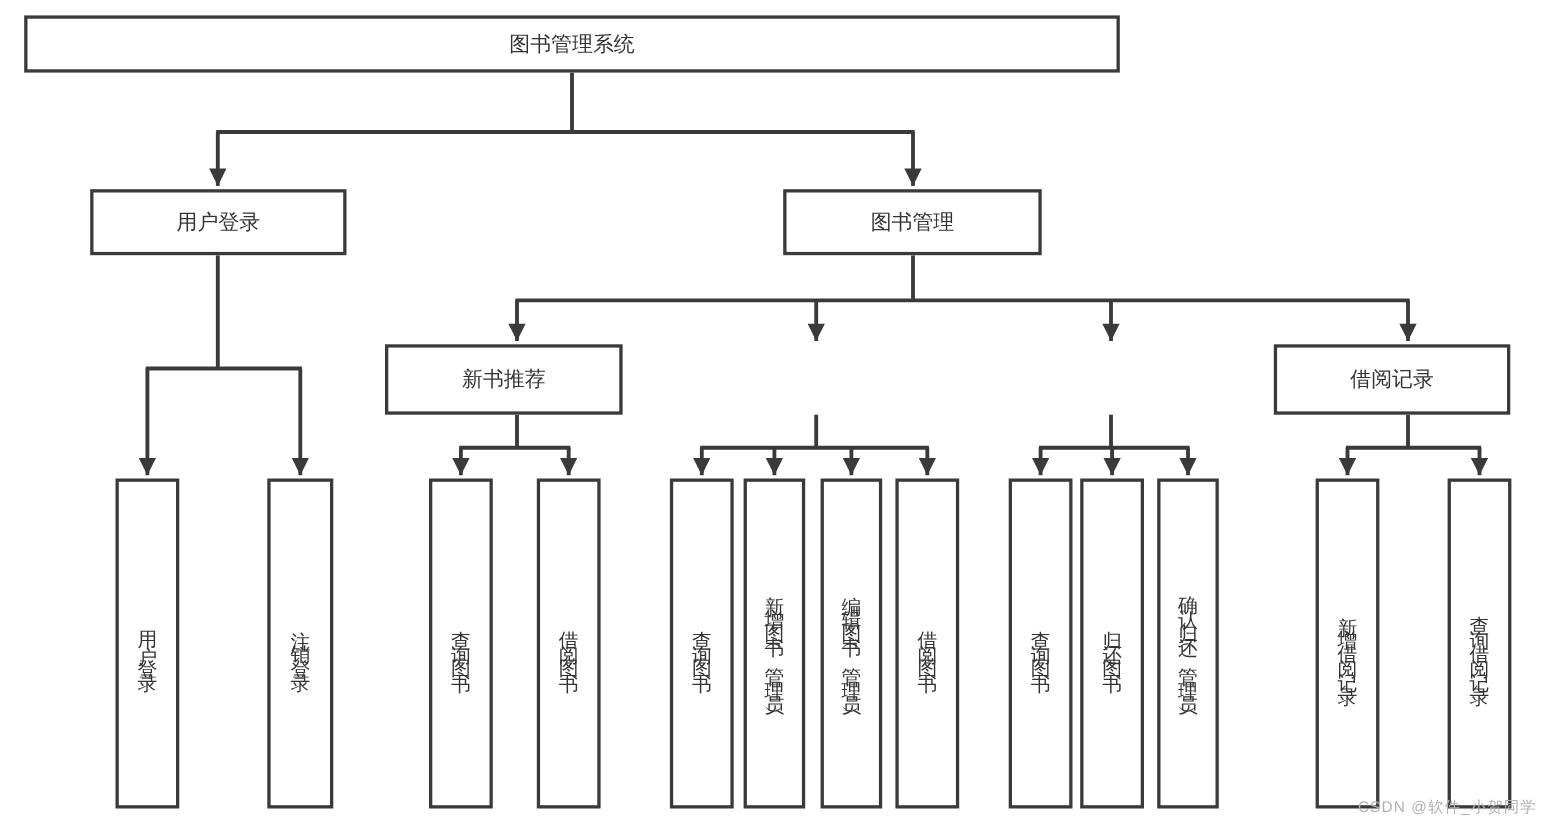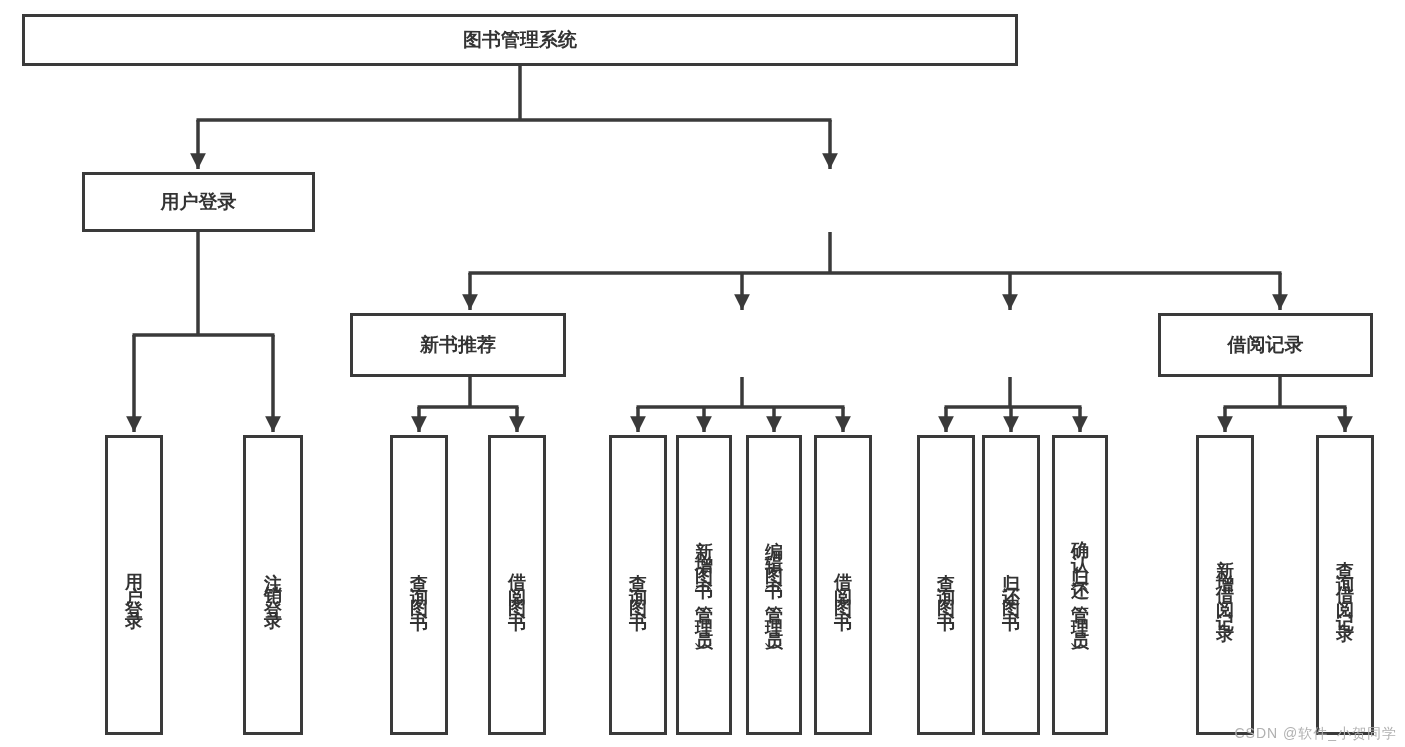--- a/index.html
+++ b/index.html
@@ -26,21 +26,20 @@
   }
   .box {
     position: absolute;
     box-sizing: border-box;
     border: 3px solid #3a3a3a;
     background: #ffffff;
     display: flex;
     align-items: center;
     justify-content: center;
     z-index: 2;
-    font-weight: bold;
   }
   .box-h span {
     font-size: 19px;
     color: #333333;
     white-space: nowrap;
   }
   .box-v span {
     writing-mode: vertical-rl;
     text-orientation: mixed;
     font-size: 18px;
@@ -114,20 +113,23 @@
     </g>
   </svg>
 
   <div class="box box-h" style="left:22px; top:14px; width:996px; height:52px;">
     <span>图书管理系统</span>
   </div>
 
   <div class="box box-h" style="left:82px; top:172px; width:233px; height:60px;">
     <span>用户登录</span>
   </div>
+  <div class="box box-h" style="left:712px; top:172px; width:235px; height:60px;">
+    <span>图书管理</span>
+  </div>
 
   <div class="box box-h" style="left:350px; top:313px; width:216px; height:64px;">
     <span>新书推荐</span>
   </div>
   <div class="box box-h" style="left:1158px; top:313px; width:215px; height:64px;">
     <span>借阅记录</span>
   </div>
 
   <div class="box box-v" style="left:105px; top:435px; width:58px; height:300px;">
     <span>用户登录</span>

